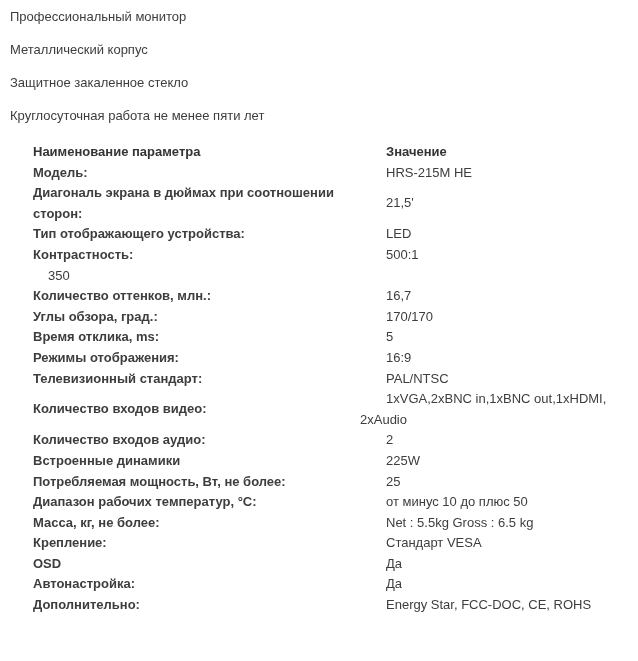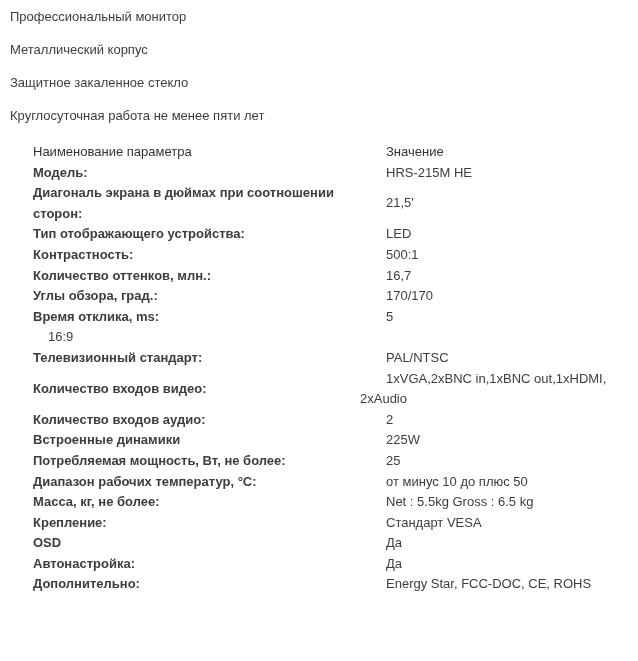--- a/index.html
+++ b/index.html
@@ -38,21 +38,21 @@
   }
   .value {
     flex: 1;
     line-height: 20.6px;
     text-indent: 26px;
     white-space: pre-wrap;
     margin-left: 22px;
   }
   .row.header .param,
   .row.header .value {
-    font-weight: normal;
+    font-weight: bold;
     color: #343434;
   }
 </style>
 </head>
 <body>
 
 <div class="page">
 
   <div class="features">
     <p>Профессиональный монитор</p>
@@ -77,34 +77,36 @@
         </div>
         <div class="row">
           <div class="param">Тип отображающего устройства:</div>
           <div class="value">LED</div>
         </div>
         <div class="row">
           <div class="param">Контрастность:</div>
           <div class="value">500:1</div>
         </div>
         <div class="row">
+          <div class="value">350</div>
         </div>
         <div class="row">
           <div class="param">Количество оттенков, млн.:</div>
           <div class="value">16,7</div>
         </div>
         <div class="row">
           <div class="param">Углы обзора, град.:</div>
           <div class="value">170/170</div>
         </div>
         <div class="row">
           <div class="param">Время отклика, ms:</div>
           <div class="value">5</div>
         </div>
         <div class="row">
+          <div class="param">Режимы отображения:</div>
           <div class="value">16:9</div>
         </div>
         <div class="row">
           <div class="param">Телевизионный стандарт:</div>
           <div class="value">PAL/NTSC</div>
         </div>
         <div class="row">
           <div class="param">Количество входов видео:</div>
           <div class="value">1xVGA,2xBNC in,1xBNC out,1xHDMI,
 2xAudio</div>

